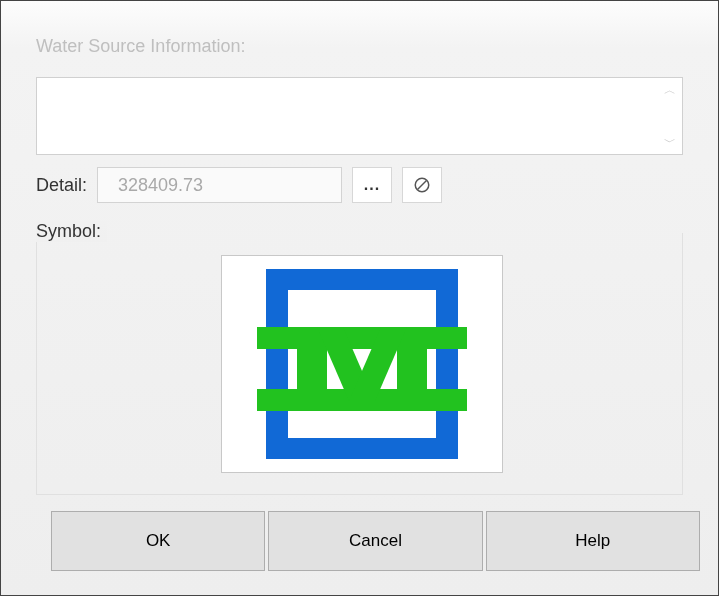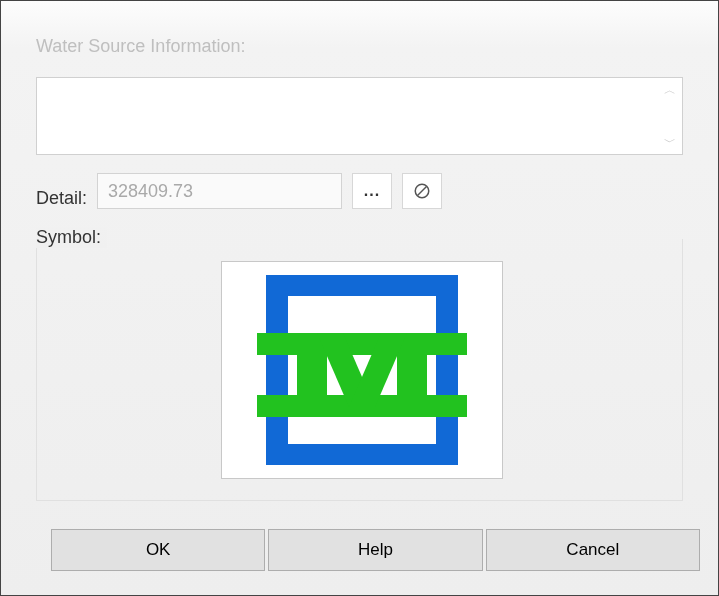--- a/index.html
+++ b/index.html
@@ -32,36 +32,36 @@
       position: absolute;
       right: 6px;
       color: #c9c9c9;
       font-size: 12px;
       line-height: 1;
     }
     .scroll-up { top: 6px; }
     .scroll-down { bottom: 6px; }
     .detail-row {
       display: flex;
-      align-items: flex-end;
+      align-items: center;
       gap: 10px;
-      margin-top: 18px;
+      margin-top: 12px;
     }
     .detail-label {
       color: #333;
       font-size: 18px;
     }
     .detail-input {
       width: 245px;
       height: 36px;
       border: 1px solid #d3d3d3;
       background: #fafafa;
       color: #a9a9a9;
       font-size: 18px;
-      padding: 0 10px;
+      padding: 0 20px;
       font-family: inherit;
     }
     .detail-input:disabled { color: #a9a9a9; }
     .small-btn {
       width: 40px;
       height: 36px;
       border: 1px solid #d7d7d7;
       background: #fff;
       display: inline-flex;
       align-items: center;
@@ -105,21 +105,21 @@
     .button-bar {
       position: absolute;
       bottom: 24px;
       left: 50px;
       right: 18px;
       display: flex;
       gap: 3px;
     }
     .dlg-btn {
       flex: 1;
-      height: 42px;
+      height: 60px;
       background: #e1e1e1;
       border: 1px solid #adadad;
       font-size: 17px;
       font-family: inherit;
       color: #000;
       cursor: pointer;
     }
   </style>
 </head>
 <body>
@@ -166,15 +166,15 @@
           <polygon points="60,58 86,58 118,132 92,132"></polygon>
           <polygon points="150,58 124,58 92,132 118,132"></polygon>
         </g>
       </svg>
     </div>
   </div>
 </div>
 
 <div class="button-bar">
   <button class="dlg-btn">OK</button>
+  <button class="dlg-btn">Cancel</button>
   <button class="dlg-btn">Help</button>
-  <button class="dlg-btn">Cancel</button>
 </div>
 
 </body></html>

